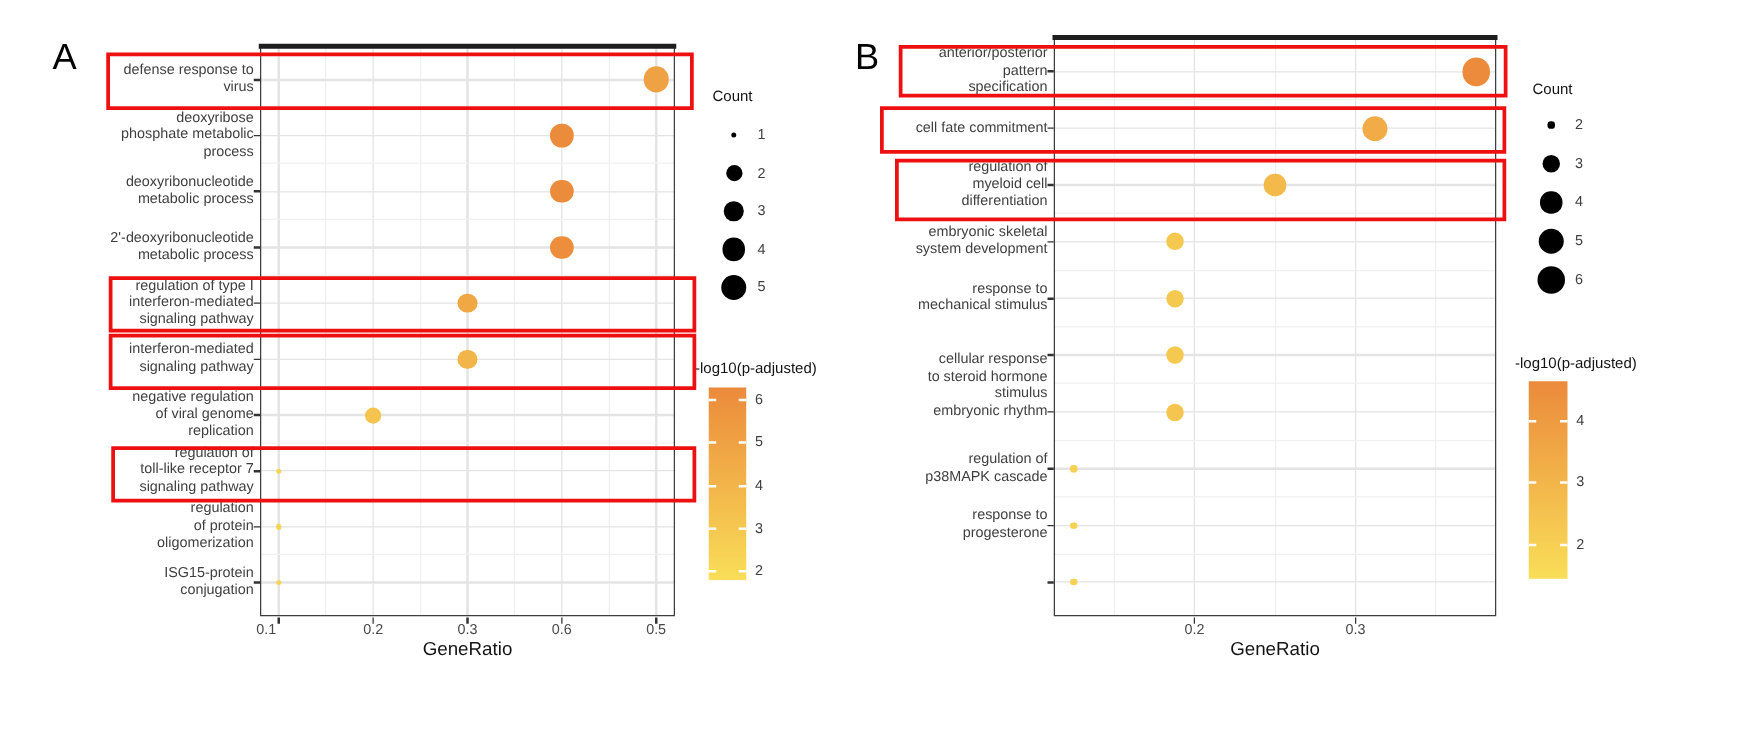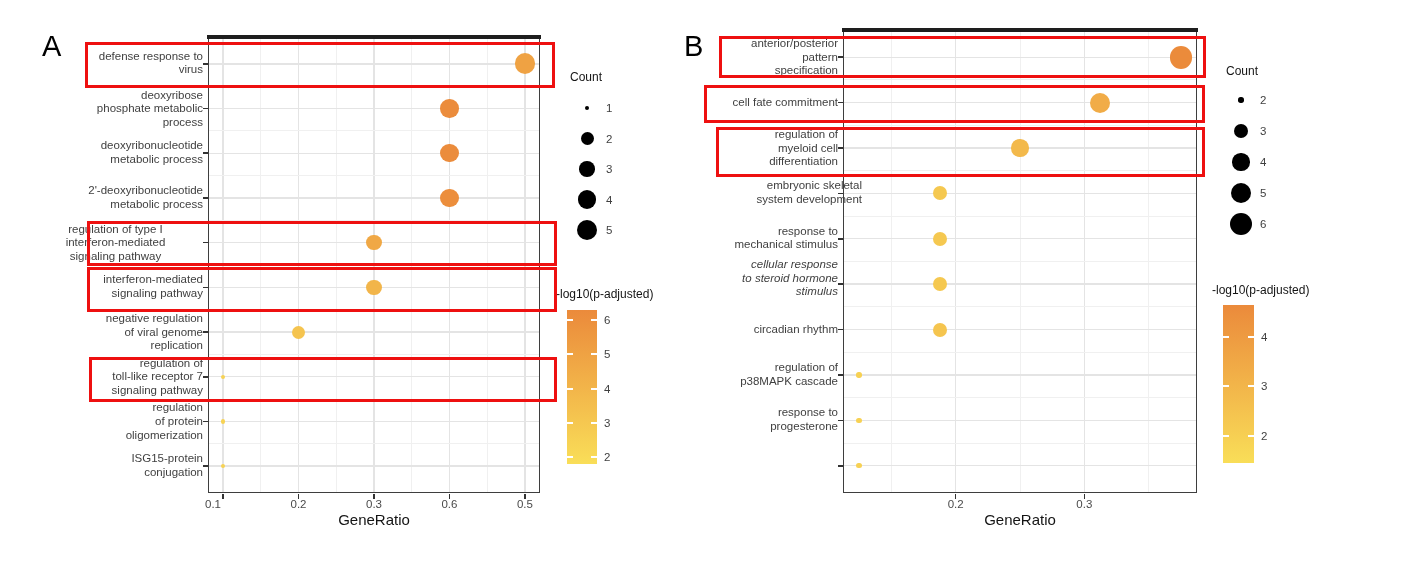--- a/index.html
+++ b/index.html
@@ -79,21 +79,21 @@
     <div class="abs ylabel" style="left: 28px; top: 108.529px; width: 175px;">deoxyribose
 phosphate metabolic
 process</div>
     <div class="abs tick-mark" style="left: 202.5px; top: 107.679px; width: 5px; height: 1.7px;"></div>
     <div class="abs ylabel" style="left: 28px; top: 153.235px; width: 175px;">deoxyribonucleotide
 metabolic process</div>
     <div class="abs tick-mark" style="left: 202.5px; top: 152.385px; width: 5px; height: 1.7px;"></div>
     <div class="abs ylabel" style="left: 28px; top: 197.941px; width: 175px;">2'-deoxyribonucleotide
 metabolic process</div>
     <div class="abs tick-mark" style="left: 202.5px; top: 197.091px; width: 5px; height: 1.7px;"></div>
-    <div class="abs ylabel" style="left: 28px; top: 242.647px; width: 175px; text-align: center;">regulation of type I
+    <div class="abs ylabel" style="left: 28px; top: 242.647px; width: 175px;">regulation of type I
 interferon-mediated
 signaling pathway</div>
     <div class="abs tick-mark" style="left: 202.5px; top: 241.797px; width: 5px; height: 1.7px;"></div>
     <div class="abs ylabel" style="left: 28px; top: 287.353px; width: 175px;">interferon-mediated
 signaling pathway</div>
     <div class="abs tick-mark" style="left: 202.5px; top: 286.503px; width: 5px; height: 1.7px;"></div>
     <div class="abs ylabel" style="left: 28px; top: 332.059px; width: 175px;">negative regulation
 of viral genome
 replication</div>
     <div class="abs tick-mark" style="left: 202.5px; top: 331.209px; width: 5px; height: 1.7px;"></div>
@@ -184,31 +184,31 @@
     <div class="abs ylabel" style="left: 688px; top: 57.2353px; width: 150px; text-align: right;">anterior/posterior
 pattern
 specification</div>
     <div class="abs tick-mark" style="left: 837.5px; top: 56.3853px; width: 5px; height: 1.7px;"></div>
     <div class="abs ylabel" style="left: 688px; top: 102.627px; width: 150px;">cell fate commitment</div>
     <div class="abs tick-mark" style="left: 837.5px; top: 101.777px; width: 5px; height: 1.7px;"></div>
     <div class="abs ylabel" style="left: 688px; top: 148.02px; width: 150px;">regulation of
 myeloid cell
 differentiation</div>
     <div class="abs tick-mark" style="left: 837.5px; top: 147.17px; width: 5px; height: 1.7px;"></div>
-    <div class="abs ylabel" style="left: 712px; top: 193.412px; width: 150px;">embryonic skeletal
+    <div class="abs ylabel" style="left: 688px; top: 193.412px; width: 150px;">embryonic skeletal
 system development</div>
     <div class="abs tick-mark" style="left: 837.5px; top: 192.562px; width: 5px; height: 1.7px;"></div>
     <div class="abs ylabel" style="left: 688px; top: 238.804px; width: 150px;">response to
 mechanical stimulus</div>
     <div class="abs tick-mark" style="left: 837.5px; top: 237.954px; width: 5px; height: 1.7px;"></div>
-    <div class="abs ylabel" style="left: 688px; top: 278px; width: 150px; font-style: italic;">cellular response
+    <div class="abs ylabel" style="left: 688px; top: 302px; width: 150px;">cellular response
 to steroid hormone
 stimulus</div>
     <div class="abs tick-mark" style="left: 837.5px; top: 283.346px; width: 5px; height: 1.7px;"></div>
-    <div class="abs ylabel" style="left: 688px; top: 329.588px; width: 150px;">circadian rhythm</div>
+    <div class="abs ylabel" style="left: 688px; top: 329.588px; width: 150px;">embryonic rhythm</div>
     <div class="abs tick-mark" style="left: 837.5px; top: 328.738px; width: 5px; height: 1.7px;"></div>
     <div class="abs ylabel" style="left: 688px; top: 374.98px; width: 150px;">regulation of
 p38MAPK cascade</div>
     <div class="abs tick-mark" style="left: 837.5px; top: 374.13px; width: 5px; height: 1.7px;"></div>
     <div class="abs ylabel" style="left: 688px; top: 420.373px; width: 150px;">response to
 progesterone</div>
     <div class="abs tick-mark" style="left: 837.5px; top: 419.523px; width: 5px; height: 1.7px;"></div>
     <div class="abs tick-mark" style="left: 837.5px; top: 464.915px; width: 5px; height: 1.7px;"></div>
     <div class="abs tick-mark" style="left: 954.786px; top: 494px; width: 1.7px; height: 4.5px;"></div>
     <div class="abs xtick-label" style="left: 935.636px; top: 498px; width: 40px;">0.2</div>

